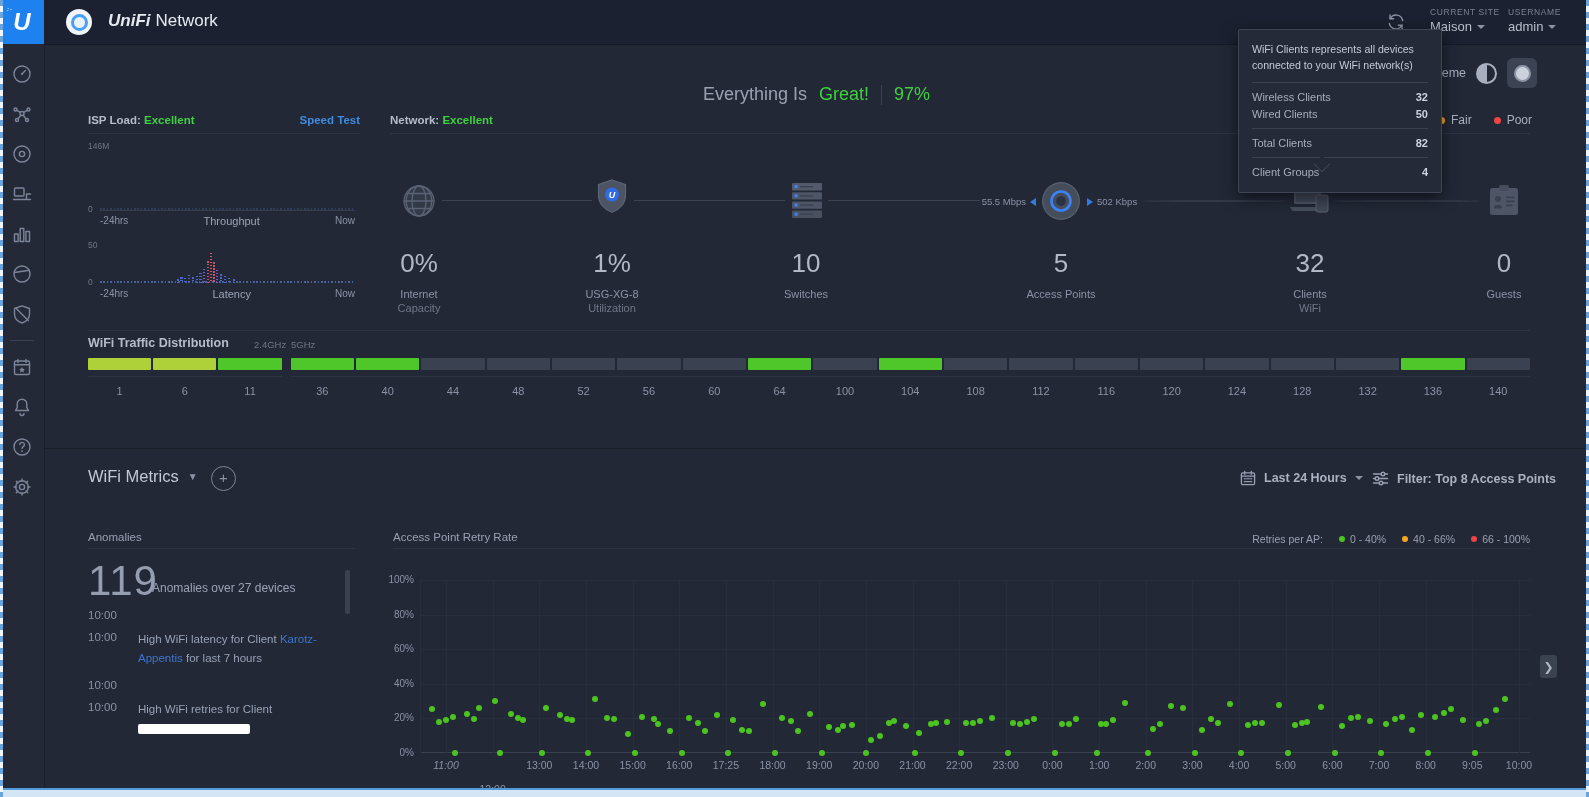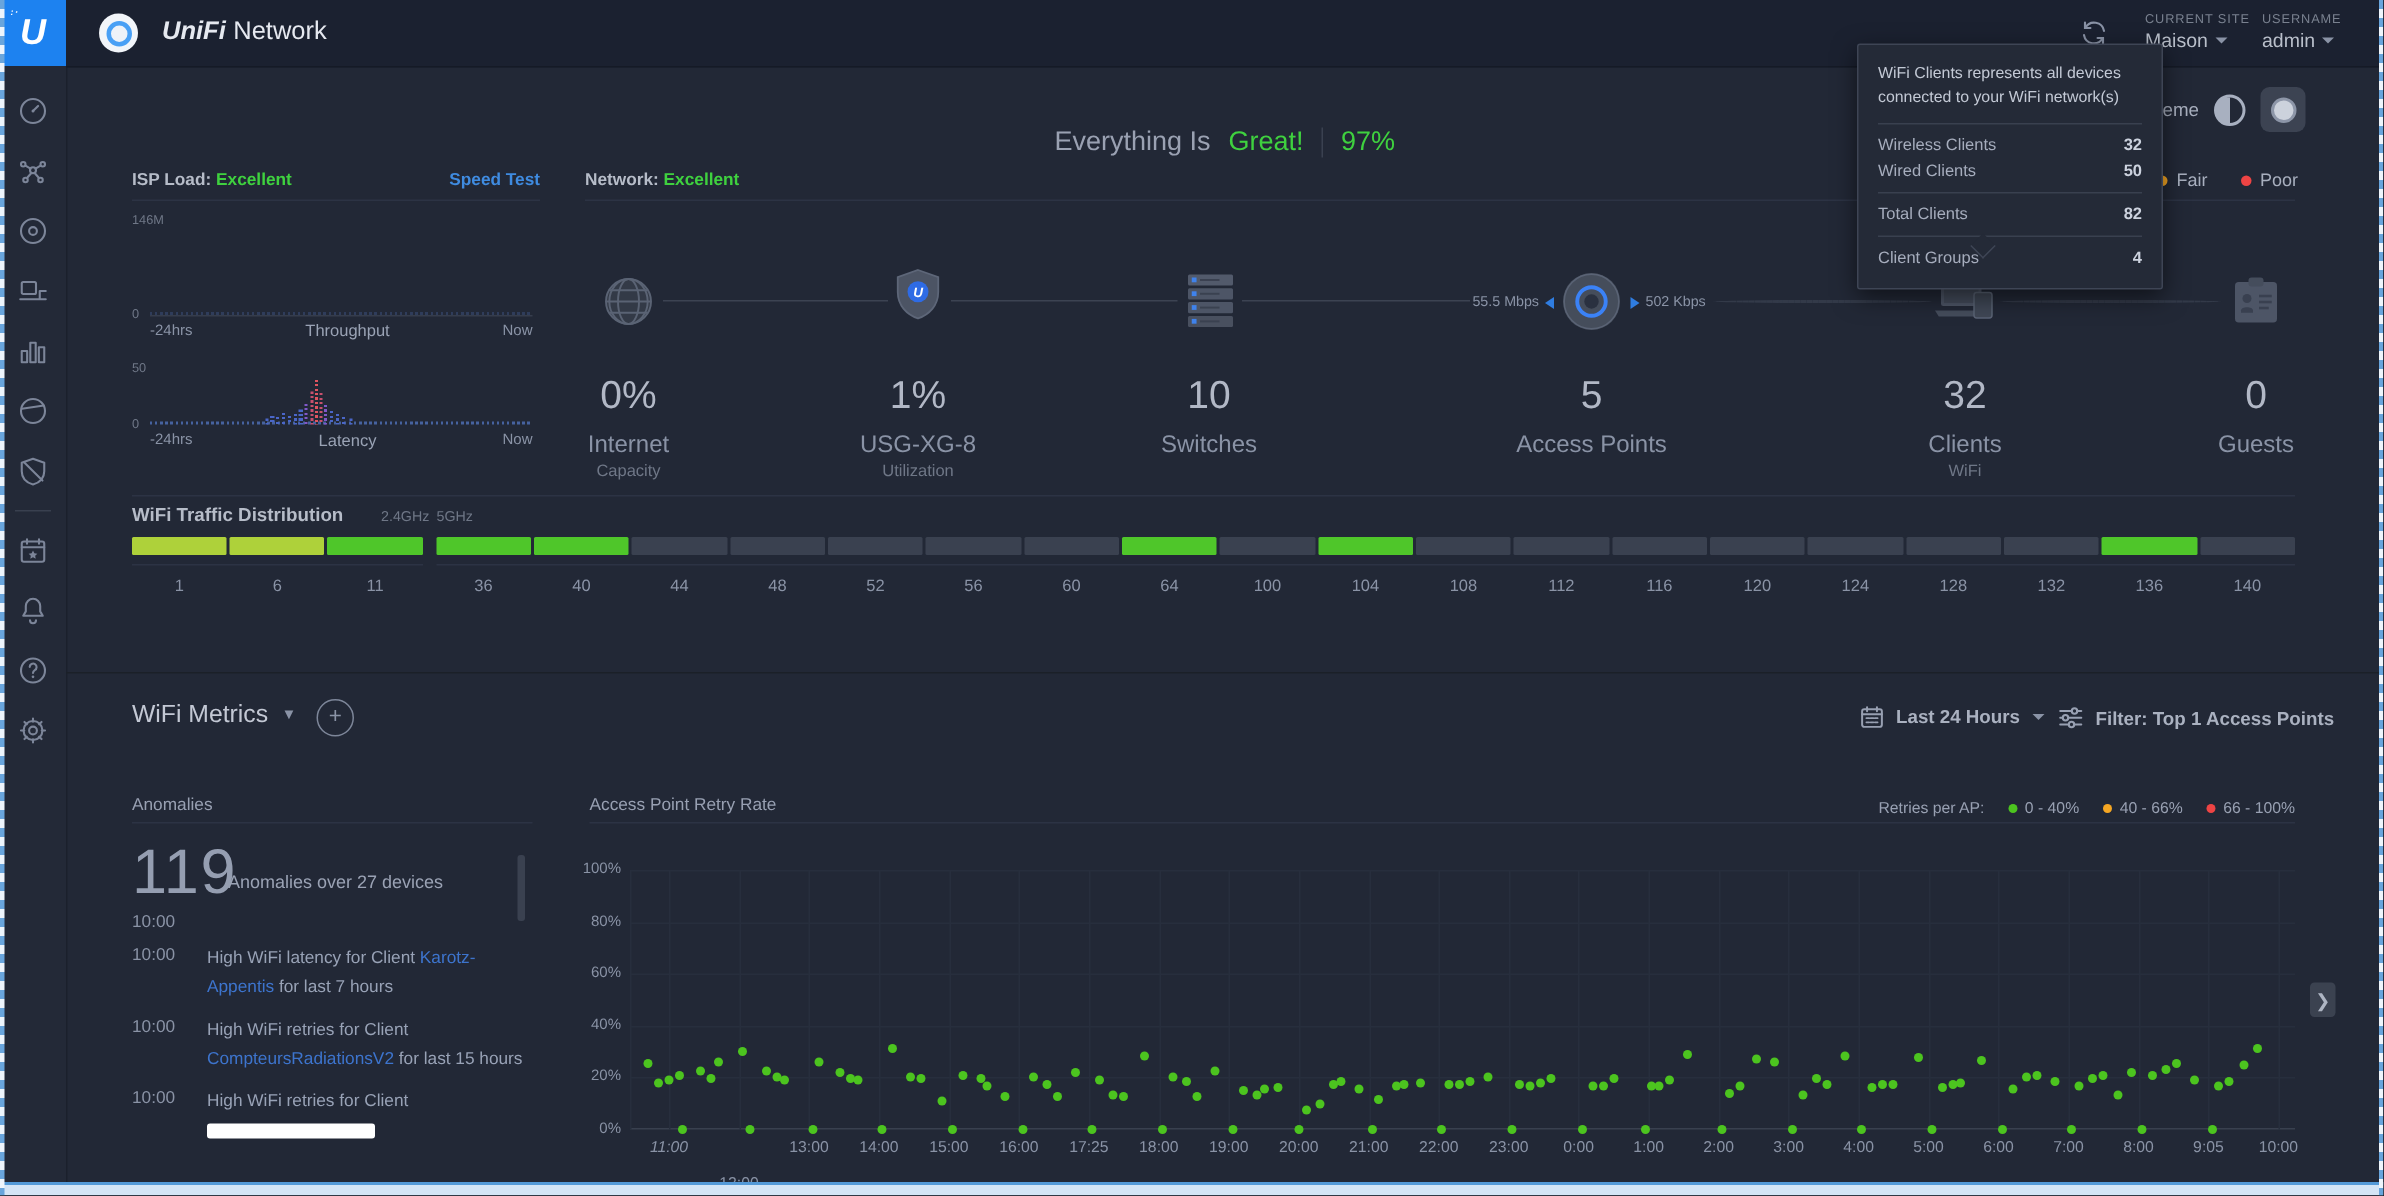--- a/index.html
+++ b/index.html
@@ -63,21 +63,21 @@
   .mini-axis .c{color:#9aa3b5;font-size:11px;}
   .mini-plot{position:absolute;left:12px;right:5px;border-bottom:1px solid #363d4c;}
   #latency-bars{position:absolute;left:12px;right:5px;height:36px;}
   #latency-bars .lbar{position:absolute;bottom:0;width:2.2px;}
   .dotline{position:absolute;left:0;right:0;bottom:0;height:2px;
            background:repeating-linear-gradient(90deg,#46629f 0 1.6px,transparent 1.6px 3.4px);}
   
   .node{position:absolute;top:168px;width:140px;text-align:center;}
   .node .ic{height:66px;display:grid;place-items:center;}
   .node .val{font-size:26px;color:#b2b8c6;margin-top:14px;}
-  .node .lab{font-size:16px;color:#8a93a6;margin-top:9px;}
+  .node .lab{font-size:11px;color:#8a93a6;margin-top:9px;}
   .node .sub{font-size:11px;color:#6f7787;margin-top:2px;}
   .conn{position:absolute;top:200px;height:0;border-top:1px solid #3c4352;}
   .conn.dot{border-top-style:dotted;border-top-color:#46506177;border-top-width:2px;height:0;}
   .rate{position:absolute;top:196px;font-size:9.5px;color:#8a93a6;display:flex;align-items:center;gap:4px;}
   .tri-l{width:0;height:0;border-top:4px solid transparent;border-bottom:4px solid transparent;border-right:6px solid #2f7de1;}
   .tri-r{width:0;height:0;border-top:4px solid transparent;border-bottom:4px solid transparent;border-left:6px solid #2f7de1;}
   
   #traffic-title{position:absolute;left:88px;top:336px;font-size:12.5px;font-weight:bold;color:#b6bcc8;}
   .band-tag{position:absolute;top:339px;font-size:9.5px;color:#6f7787;}
   #bands{position:absolute;left:88px;top:358px;width:1442px;display:flex;gap:9px;}
@@ -537,39 +537,38 @@
     <span>Last 24 Hours</span>
     <span class="chev"></span>
   </div>
   <div class="hdr-ctrl" style="left:1372px;">
     <svg width="17" height="17" viewBox="0 0 17 17">
         <path d="M1.5 4h14M1.5 8.5h14M1.5 13h14"></path>
         <circle cx="11" cy="4" r="1.8" fill="#222836"></circle>
         <circle cx="5" cy="8.5" r="1.8" fill="#222836"></circle>
         <circle cx="9" cy="13" r="1.8" fill="#222836"></circle>
       </svg>
-    <span>Filter: Top 1 Access Points</span>
+    <span>Filter: Top 8 Access Points</span>
   </div>
 
   <div class="panel-title" style="left:88px;top:531px;">Anomalies</div>
   <div class="hline" style="left:88px;top:548px;width:267px;"></div>
   <div id="anom-count">119</div>
   <div id="anom-summary">Anomalies over 27 devices</div>
   <div id="anom-scroll"></div>
   <div id="anomaly-list">
       <div class="anomaly-row">
         <div class="t">10:00</div>
       </div>
       <div class="anomaly-row">
         <div class="t">10:00</div>
         <div class="x">High WiFi latency for Client <a>Karotz-Appentis</a> for last 7 hours</div>
       </div>
       <div class="anomaly-row">
         <div class="t">10:00</div>
-        <div class="x">High WiFi retries for Client <a>CompteursRadiationsV2</a> for last 15 hours</div>
       </div>
       <div class="anomaly-row">
         <div class="t">10:00</div>
         <div class="x">High WiFi retries for Client <span class="redact"></span> </div>
       </div>
     </div>
 
   <div class="panel-title" style="left:393px;top:531px;">Access Point Retry Rate</div>
   <div id="retry-legend">
     <span>Retries per AP:</span>

